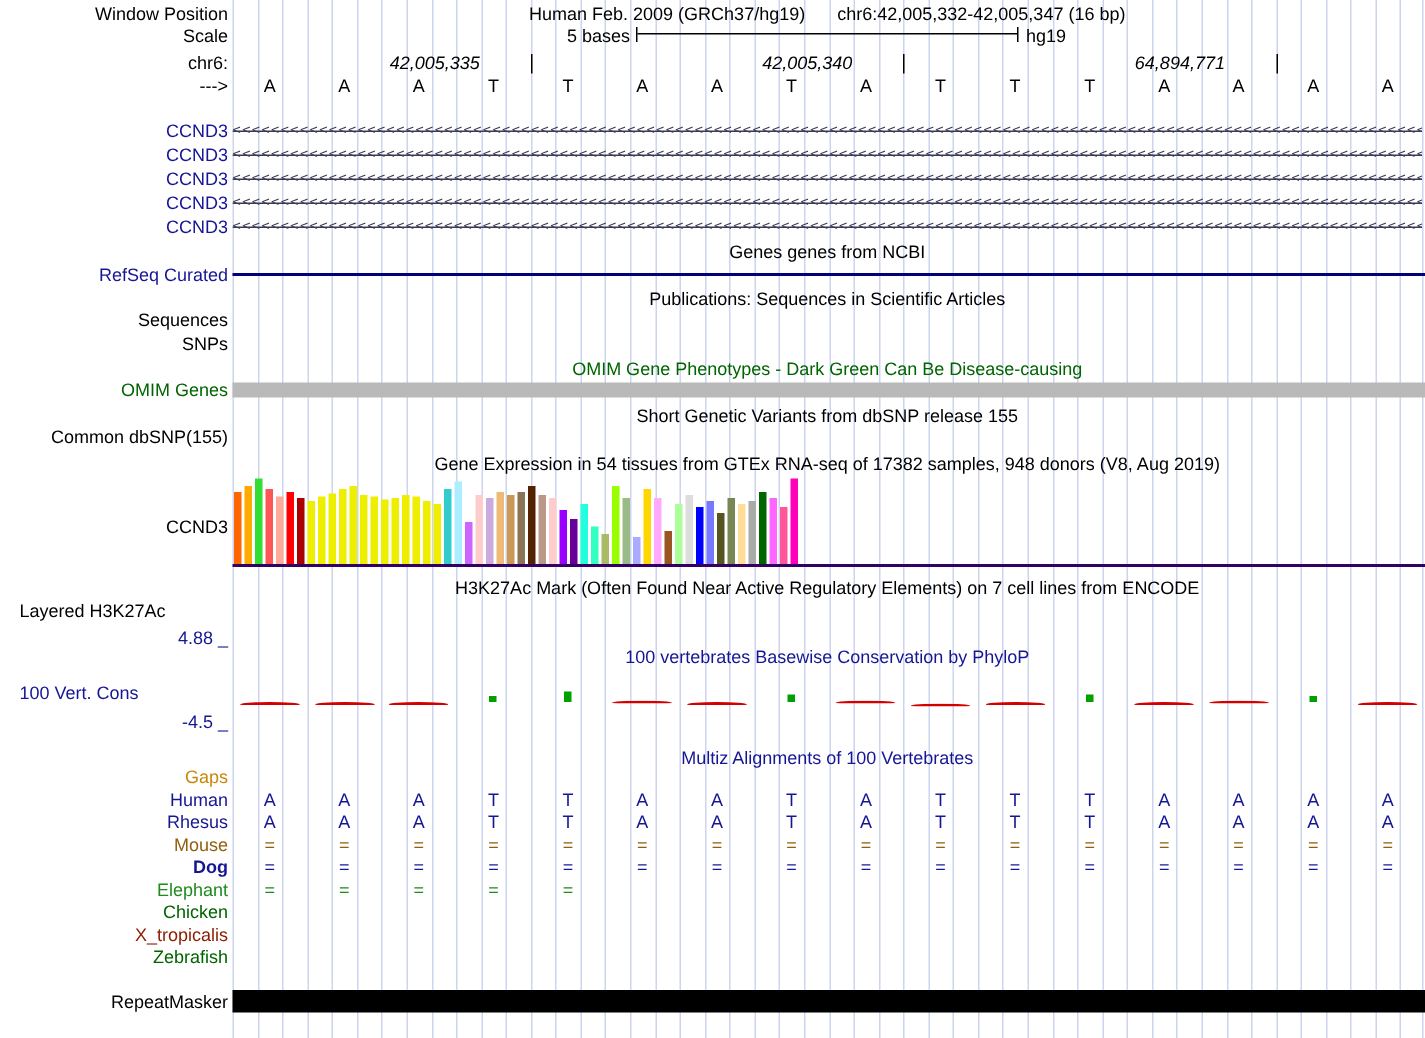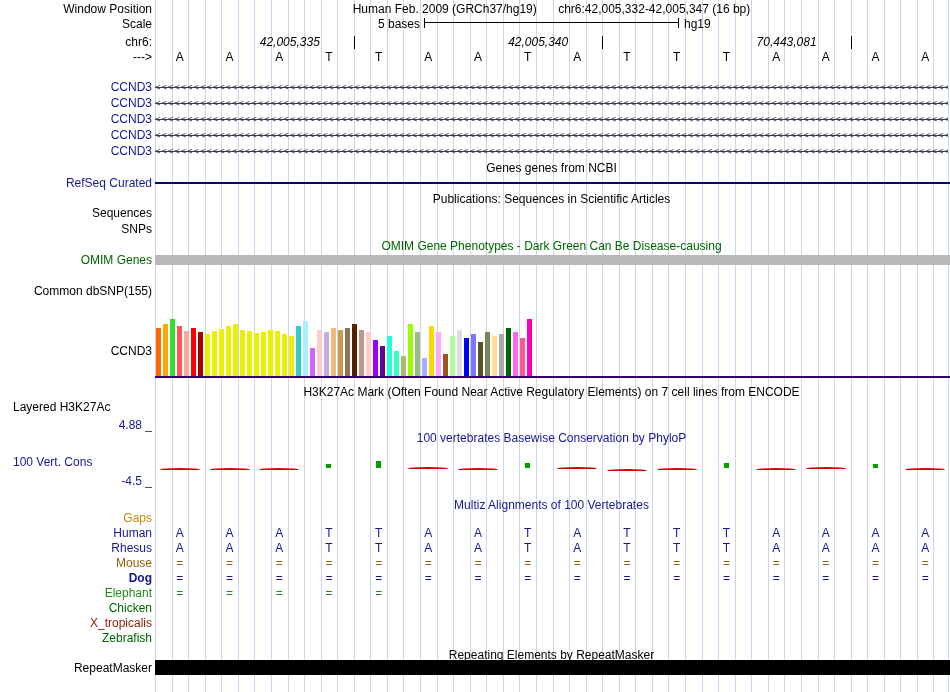--- a/index.html
+++ b/index.html
@@ -105,21 +105,21 @@
   <div id="scale-text">5 bases</div>
   <div id="scale-line"></div>
   <div id="scale-hg19">hg19</div>
 
   <div class="lbl" style="top:35px">chr6:</div>
   <div id="coord-ticks" class="layer">
       <div class="coord-text" style="left: 228.8px; top: 35px;">42,005,335</div>
       <div class="coord-tick" style="left: 353.8px; top: 36px;"></div>
       <div class="coord-text" style="left: 477.2px; top: 35px;">42,005,340</div>
       <div class="coord-tick" style="left: 602.2px; top: 36px;"></div>
-      <div class="coord-text" style="left: 725.6px; top: 35px;">70,443,081</div>
+      <div class="coord-text" style="left: 725.6px; top: 35px;">64,894,771</div>
       <div class="coord-tick" style="left: 850.6px; top: 36px;"></div>
     </div>
 
   <div class="lbl" style="top:50px">---&gt;</div>
   <div id="seq-letters" class="layer">
       <div class="base" style="left: 155px; width: 49.7px; top: 50px;">A</div>
       <div class="base" style="left: 204.7px; width: 49.7px; top: 50px;">A</div>
       <div class="base" style="left: 254.4px; width: 49.7px; top: 50px;">A</div>
       <div class="base" style="left: 304.1px; width: 49.7px; top: 50px;">T</div>
       <div class="base" style="left: 353.8px; width: 49.7px; top: 50px;">T</div>
@@ -154,22 +154,24 @@
   <div id="refseq-line"></div>
 
   <div class="title" style="top:192px">Publications: Sequences in Scientific Articles</div>
   <div class="lbl" style="top:206px">Sequences</div>
   <div class="lbl" style="top:222px">SNPs</div>
 
   <div class="title green" style="top:239px">OMIM Gene Phenotypes - Dark Green Can Be Disease-causing</div>
   <div class="lbl green" style="top:253px">OMIM Genes</div>
   <div id="omim-bar"></div>
 
+  <div class="title" style="top:270px">Short Genetic Variants from dbSNP release 155</div>
   <div class="lbl" style="top:284px">Common dbSNP(155)</div>
 
+  <div class="title" style="top:302px">Gene Expression in 54 tissues from GTEx RNA-seq of 17382 samples, 948 donors (V8, Aug 2019)</div>
   <div class="lbl" style="top:344px">CCND3</div>
   <div id="gtex-bars" class="layer">
       <div class="gtex-bar" title="Adipose - Subcutaneous" style="left: 156px; top: 328px; height: 48px; background: rgb(255, 102, 0);"></div>
       <div class="gtex-bar" title="Adipose - Visceral (Omentum)" style="left: 163px; top: 324px; height: 52px; background: rgb(255, 170, 0);"></div>
       <div class="gtex-bar" title="Adrenal Gland" style="left: 170px; top: 319px; height: 57px; background: rgb(51, 221, 51);"></div>
       <div class="gtex-bar" title="Artery - Aorta" style="left: 177px; top: 326px; height: 50px; background: rgb(255, 85, 85);"></div>
       <div class="gtex-bar" title="Artery - Coronary" style="left: 184px; top: 331px; height: 45px; background: rgb(255, 170, 153);"></div>
       <div class="gtex-bar" title="Artery - Tibial" style="left: 191px; top: 328px; height: 48px; background: rgb(255, 0, 0);"></div>
       <div class="gtex-bar" title="Bladder" style="left: 198px; top: 332px; height: 44px; background: rgb(170, 0, 0);"></div>
       <div class="gtex-bar" title="Brain - Amygdala" style="left: 205px; top: 334px; height: 42px; background: rgb(238, 238, 0);"></div>
@@ -323,16 +325,15 @@
       <div class="mz-cell" style="left: 155px; width: 49.7px; top: 586px; color: rgb(31, 139, 31);">=</div>
       <div class="mz-cell" style="left: 204.7px; width: 49.7px; top: 586px; color: rgb(31, 139, 31);">=</div>
       <div class="mz-cell" style="left: 254.4px; width: 49.7px; top: 586px; color: rgb(31, 139, 31);">=</div>
       <div class="mz-cell" style="left: 304.1px; width: 49.7px; top: 586px; color: rgb(31, 139, 31);">=</div>
       <div class="mz-cell" style="left: 353.8px; width: 49.7px; top: 586px; color: rgb(31, 139, 31);">=</div>
       <div class="lbl" style="top: 601px; color: rgb(0, 100, 0);">Chicken</div>
       <div class="lbl" style="top: 616px; color: rgb(139, 26, 0);">X_tropicalis</div>
       <div class="lbl" style="top: 631px; color: rgb(0, 100, 0);">Zebrafish</div>
     </div>
 
-  <div class="title" style="top:648px">Repeating Elements by RepeatMasker</div>
   <div class="lbl" style="top:661px">RepeatMasker</div>
   <div id="repeat-bar"></div>
 </div>
 
 </body></html>

